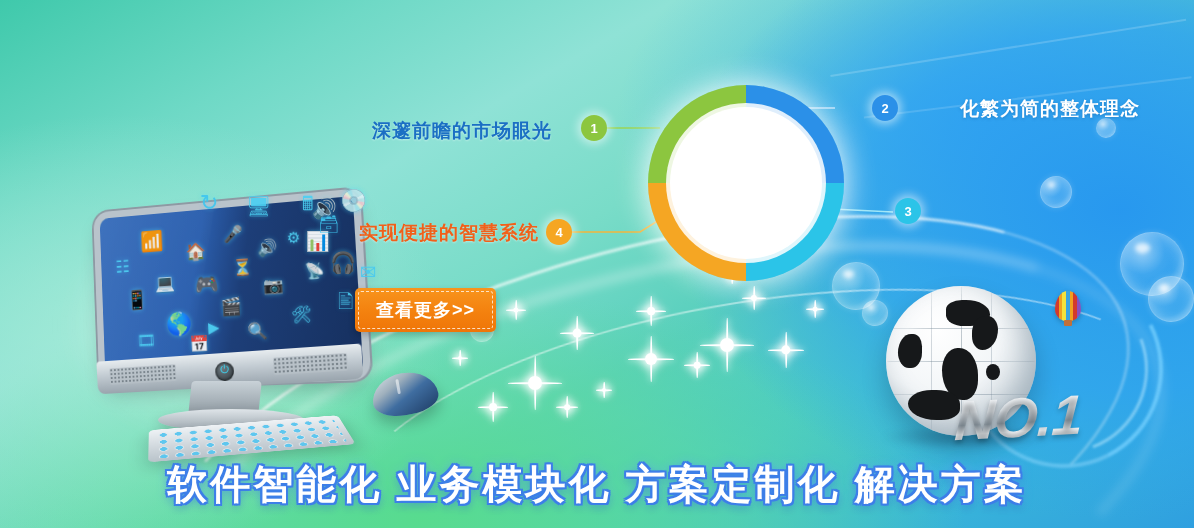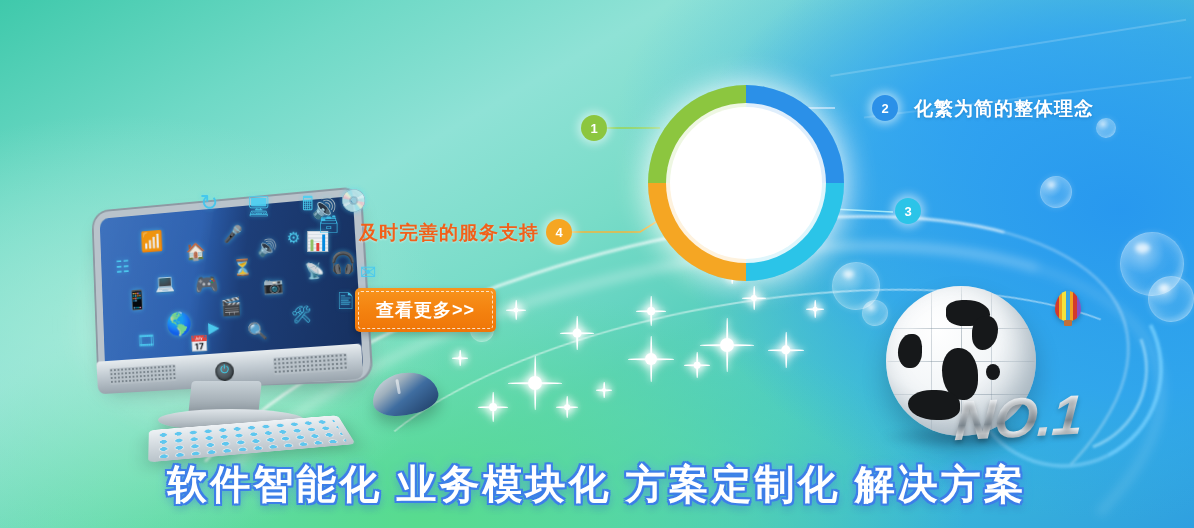--- a/index.html
+++ b/index.html
@@ -249,21 +249,21 @@
   .badge{
     position:absolute;width:26px;height:26px;border-radius:50%;
     color:#fff;font-size:13px;font-weight:bold;
     display:flex;align-items:center;justify-content:center;
     box-shadow:0 0 10px 3px rgba(255,255,255,.55);
   }
   .lbl{
     position:absolute;font-size:19px;font-weight:bold;white-space:nowrap;letter-spacing:1px;
   }
   .lbl-1{color:#1b6fc4;text-shadow:0 1px 2px rgba(255,255,255,.45);}
-  .lbl-2{color:#ffffff;text-shadow:0 1px 3px rgba(20,90,160,.45);}
+  .lbl-2{color:#ffffff;text-shadow:0 1px 3px rgba(20,90,160,.45);margin-left:46px;}
   .lbl-3{color:#ffffff;text-shadow:0 1px 3px rgba(20,90,160,.45);}
   .lbl-4{color:#f1601a;text-shadow:0 1px 2px rgba(255,255,255,.45);}
 
   
   .cta{
     position:absolute;left:355px;top:288px;width:141px;height:44px;
     border:0;cursor:pointer;
     border-radius:5px;
     background:linear-gradient(180deg,#f8941d 0%,#f4820f 52%,#ef7508 100%);
     box-shadow:0 3px 7px rgba(0,0,0,.22), inset 0 0 0 2px rgba(255,255,255,.0);
@@ -433,26 +433,27 @@
     <polyline points="572,232 640,232 672,212" fill="none" stroke="#F2B63C" stroke-width="1.6"></polyline>
   </svg>
 
   <div class="donut-wrap">
     <div class="donut-glow"></div>
     <div class="donut"></div>
     <div class="donut-hole">
     </div>
   </div>
 
+  <div class="lbl lbl-1" style="left:372px;top:118px;">深邃前瞻的市场眼光</div>
   <div class="badge" style="left:581px;top:115px;background:#8CC63F;">1</div>
 
   <div class="badge" style="left:872px;top:95px;background:#2B90E8;">2</div>
   <div class="lbl lbl-2" style="left:914px;top:96px;">化繁为简的整体理念</div>
 
   <div class="badge" style="left:895px;top:198px;background:#2BC4E8;">3</div>
 
-  <div class="lbl lbl-4" style="left:359px;top:220px;">及时完善的服务支持</div>
+  <div class="lbl lbl-4" style="left:359px;top:220px;">实现便捷的智慧系统</div>
   <div class="badge" style="left:546px;top:219px;background:#F5A623;">4</div>
 
   <button class="cta">查看更多&gt;&gt;</button>
 
   <div class="tagline">软件智能化 业务模块化 方案定制化 解决方案</div>
 </div>
 
 </body></html>

